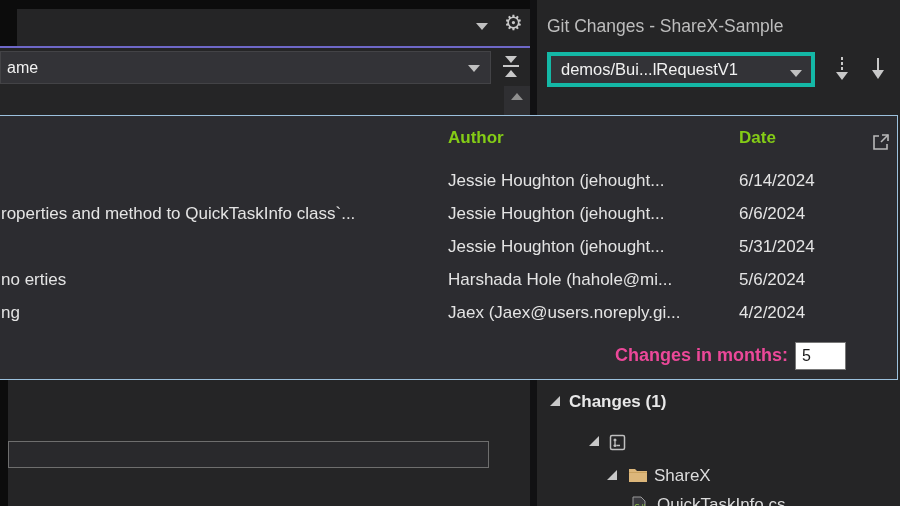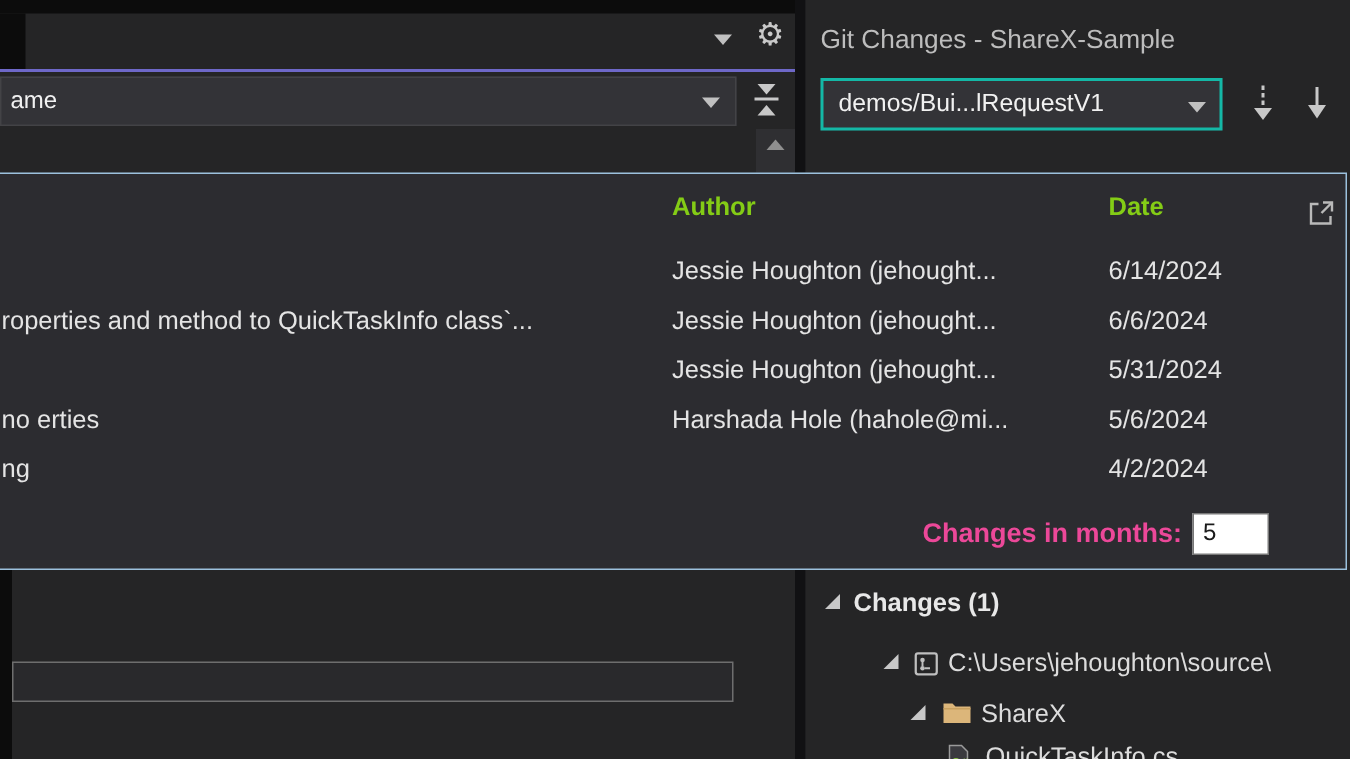--- a/index.html
+++ b/index.html
@@ -23,21 +23,21 @@
   .scroll-up{margin:7px auto 0;width:0;height:0;border-left:6px solid transparent;border-right:6px solid transparent;border-bottom:7px solid #8f8f8f;}
   .bottom-box{position:absolute;left:8px;top:441px;width:481px;height:27px;background:#29292c;border:1px solid #6e6e6e;box-sizing:border-box;}
   .left-edge-black{position:absolute;left:0;top:380px;width:8px;height:126px;background:#0c0c0c;}
 
   .divider{position:absolute;left:530px;top:0;width:7px;height:506px;background:#111113;}
 
   
   .right-pane{position:absolute;left:537px;top:0;width:363px;height:506px;background:#252526;}
   .panel-title{position:absolute;left:10px;top:16px;font-size:17.5px;color:#bdbdbd;white-space:nowrap;}
   .branch-combo{position:absolute;left:10px;top:52px;width:268px;height:35px;background:#333337;
-    border:2px solid #14b8a6;box-sizing:border-box;display:flex;align-items:center;
+    border:4px solid #14b8a6;box-sizing:border-box;display:flex;align-items:center;
     padding-left:10px;color:#f1f1f1;font-size:16.5px;}
   .branch-combo .chev-down{position:absolute;right:9px;top:14px;}
   .fetch-icon{position:absolute;left:295px;top:55px;}
   .pull-icon{position:absolute;left:331px;top:55px;}
   .commits-row{position:absolute;left:11px;top:97px;display:flex;align-items:center;gap:9px;
     color:#9d9d9d;font-size:16px;white-space:nowrap;}
 
   .exp{position:absolute;width:0;height:0;border-left:10px solid transparent;border-bottom:10px solid #c8c8c8;}
   .tree-label{position:absolute;font-size:17px;color:#dcdcdc;white-space:nowrap;}
   .tree-header-label{font-weight:bold;color:#e8e8e8;}
@@ -125,21 +125,20 @@
 
     <div class="exp" style="left:52px;top:436px;"></div>
     <div class="tree-icon" style="left:71px;top:433px;">
       <svg width="19" height="19" viewBox="0 0 19 19">
         <rect x="2.5" y="2.5" width="14" height="14" rx="1.5" fill="none" stroke="#bfbfbf" stroke-width="1.5"></rect>
         <circle cx="7" cy="7" r="1.5" fill="#bfbfbf"></circle>
         <circle cx="7" cy="12.5" r="1.5" fill="#bfbfbf"></circle>
         <path d="M7 8.2 V11 M8.5 12.5 H12" stroke="#bfbfbf" stroke-width="1.3" fill="none"></path>
       </svg>
     </div>
-    <div class="tree-label" style="left:95px;top:432px;">C:\Users\jehoughton\source\</div>
 
     <div class="exp" style="left:70px;top:470px;"></div>
     <div class="tree-icon" style="left:91px;top:467px;">
       <svg width="20" height="16" viewBox="0 0 20 16">
         <path d="M1 2 h6 l2 2 h10 v11 H1 Z" fill="#dcb67a"></path>
         <path d="M1 5.5 h18" stroke="#c9a15f" stroke-width="1"></path>
       </svg>
     </div>
     <div class="tree-label" style="left:117px;top:466px;">ShareX</div>
 
@@ -176,20 +175,21 @@
       <span class="c-auth"><span>Jessie Houghton</span> <span class="dim">(jehought...</span></span>
       <span class="c-date">5/31/2024</span>
     </div>
     <div class="hrow" style="top:154px;">
       <span class="c-msg">no erties</span>
       <span class="c-auth"><span>Harshada Hole</span> <span class="dim">(hahole@mi...</span></span>
       <span class="c-date">5/6/2024</span>
     </div>
     <div class="hrow" style="top:187px;">
       <span class="c-msg">ng</span>
+      <span class="c-auth"><span>Jaex</span> <span class="dim">(Jaex@users.noreply.gi...</span></span>
       <span class="c-date">4/2/2024</span>
     </div>
 
     <div class="filter-label">Changes in months:</div>
     <input class="filter-input" value="5" style="">
   </div>
 
 </div>
 
 </body></html>

